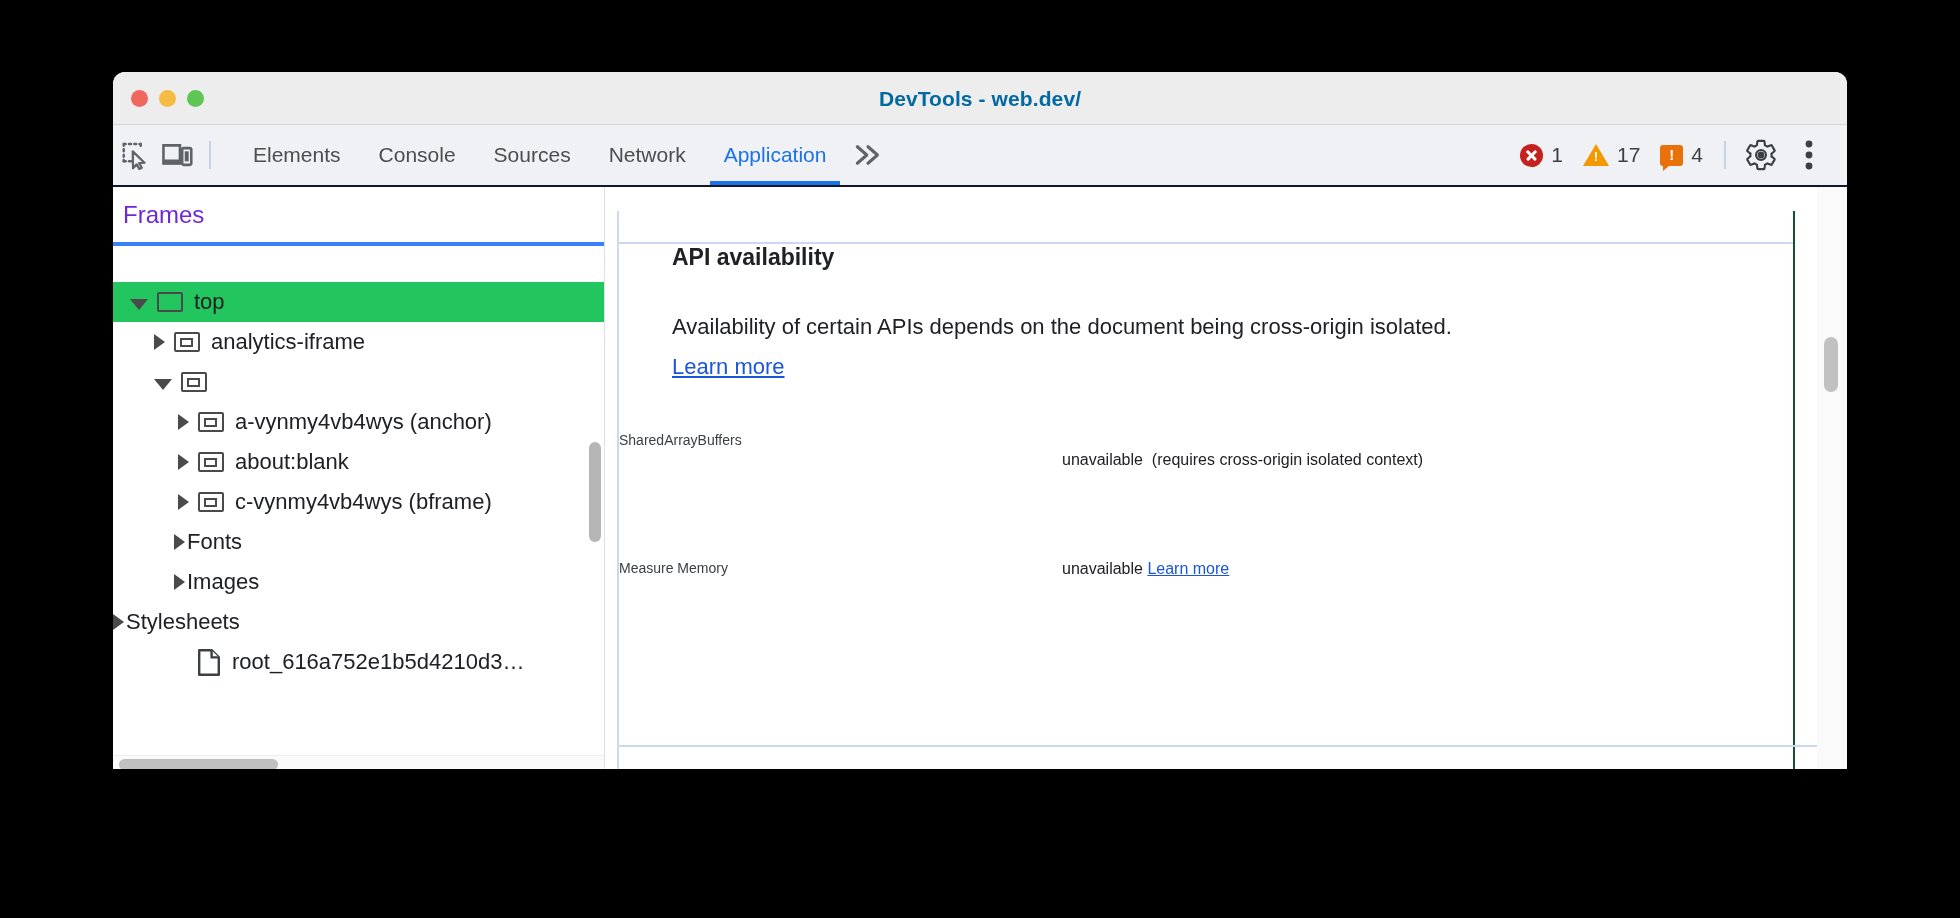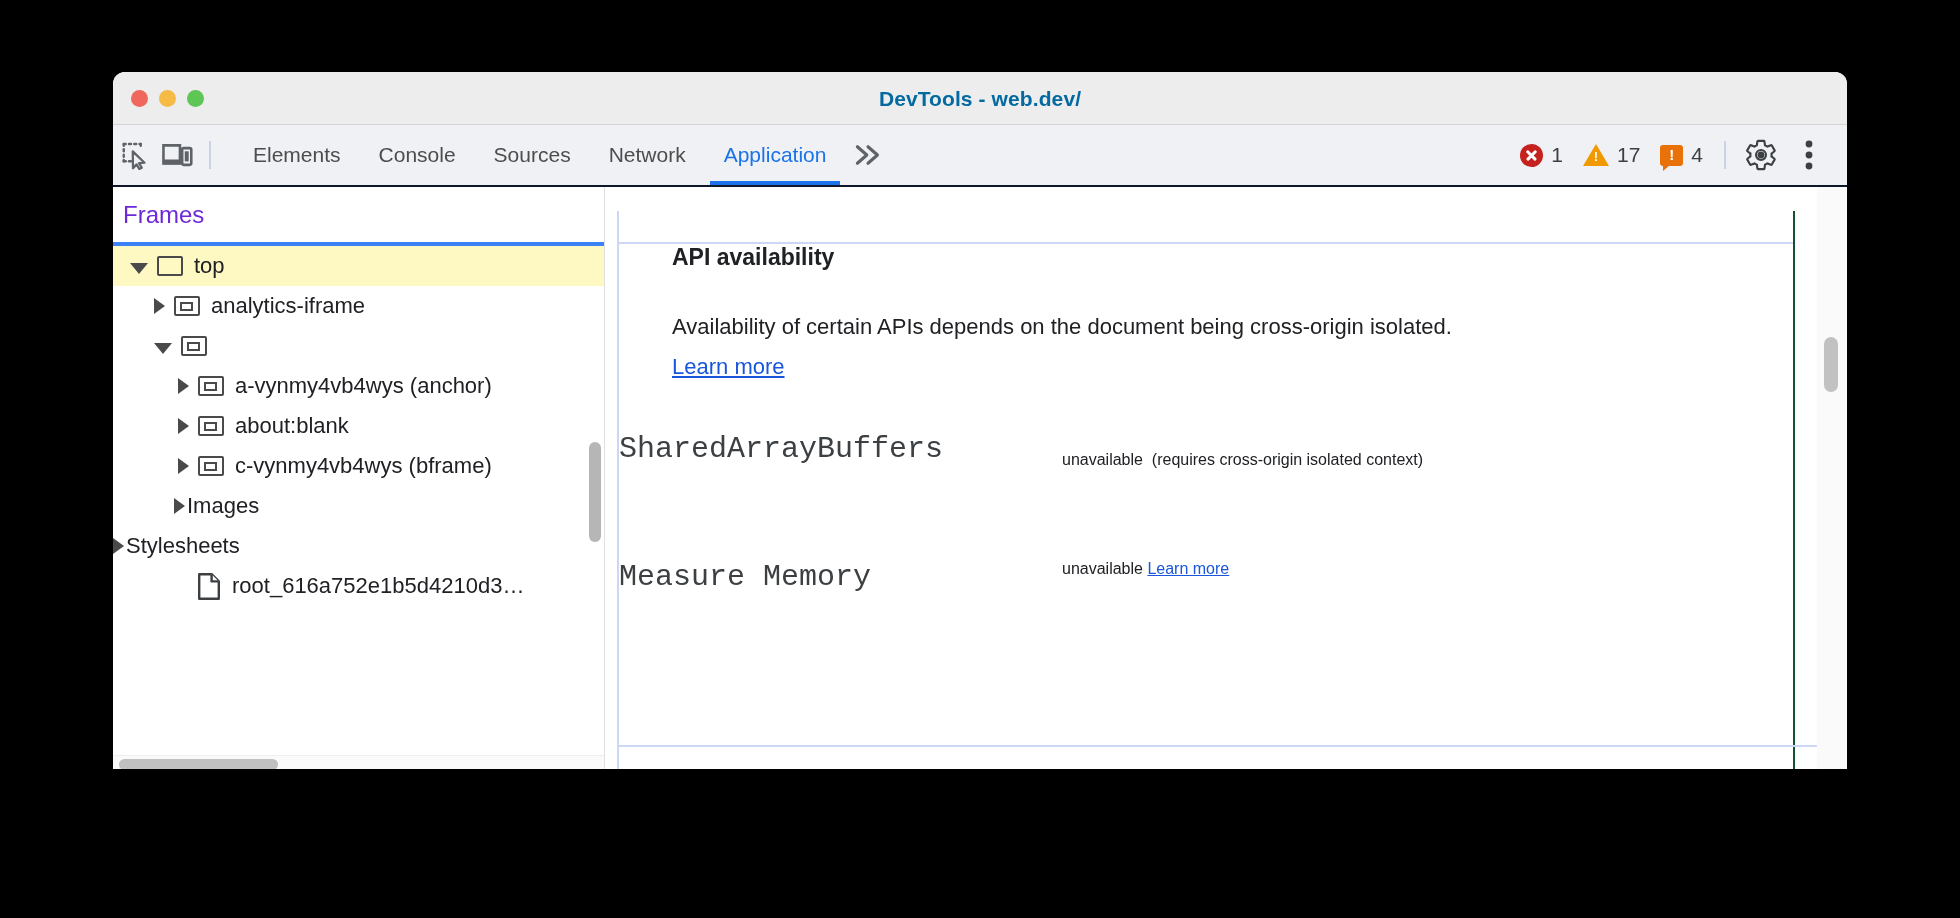--- a/index.html
+++ b/index.html
@@ -192,21 +192,21 @@
   }
   .tree { position: relative; }
   .tree-row {
     display: flex;
     align-items: center;
     height: 40px;
     font-size: 22px;
     color: #202124;
     white-space: nowrap;
   }
-  .tree-row.selected { background: #fef9c3; }
+  .tree-row.selected { background: #22c55e; margin-top: 36px; }
 
   .twisty {
     width: 0; height: 0;
     border-top: 8px solid transparent;
     border-bottom: 8px solid transparent;
     border-left: 11px solid #4a4a4a;
     margin-right: 9px;
     flex: none;
   }
   .twisty.open {
@@ -309,23 +309,22 @@
     color: #202124;
   }
   a.link {
     color: #1a56db;
     text-decoration: underline;
   }
 
   .kv-row {
     position: absolute;
     display: flex;
-    font-size: 30px;
+    font-size: 14px;
     color: #202124;
-    font-family: Liberation Mono, monospace;
   }
   .kv-key {
     text-align: right;
     color: #3c4043;
   }
   .kv-val { color: #202124; }
 
   .row-sab-key   { left: 0px;   top: 221px; width: 417px; }
   .kv-sab-val    { position: absolute; left: 443px; top: 221px; width: 420px; line-height: 56px; }
   .row-mm-key    { left: 0px;   top: 349px; width: 417px; }
@@ -481,20 +480,24 @@
             <span class="frame-ico child"></span>
             <span class="tree-label">about:blank</span>
           </div>
 
           <div class="tree-row" style="padding-left:65px;">
             <span class="twisty"></span>
             <span class="frame-ico child"></span>
             <span class="tree-label">c-vynmy4vb4wys (bframe)</span>
           </div>
 
+          <div class="tree-row" style="padding-left:61px;">
+            <span class="twisty tight"></span>
+            <span class="tree-label">Fonts</span>
+          </div>
 
           <div class="tree-row" style="padding-left:61px;">
             <span class="twisty tight"></span>
             <span class="tree-label">Images</span>
           </div>
 
           <div class="tree-row" style="">
             <span class="twisty tight"></span>
             <span class="tree-label">Stylesheets</span>
           </div>

